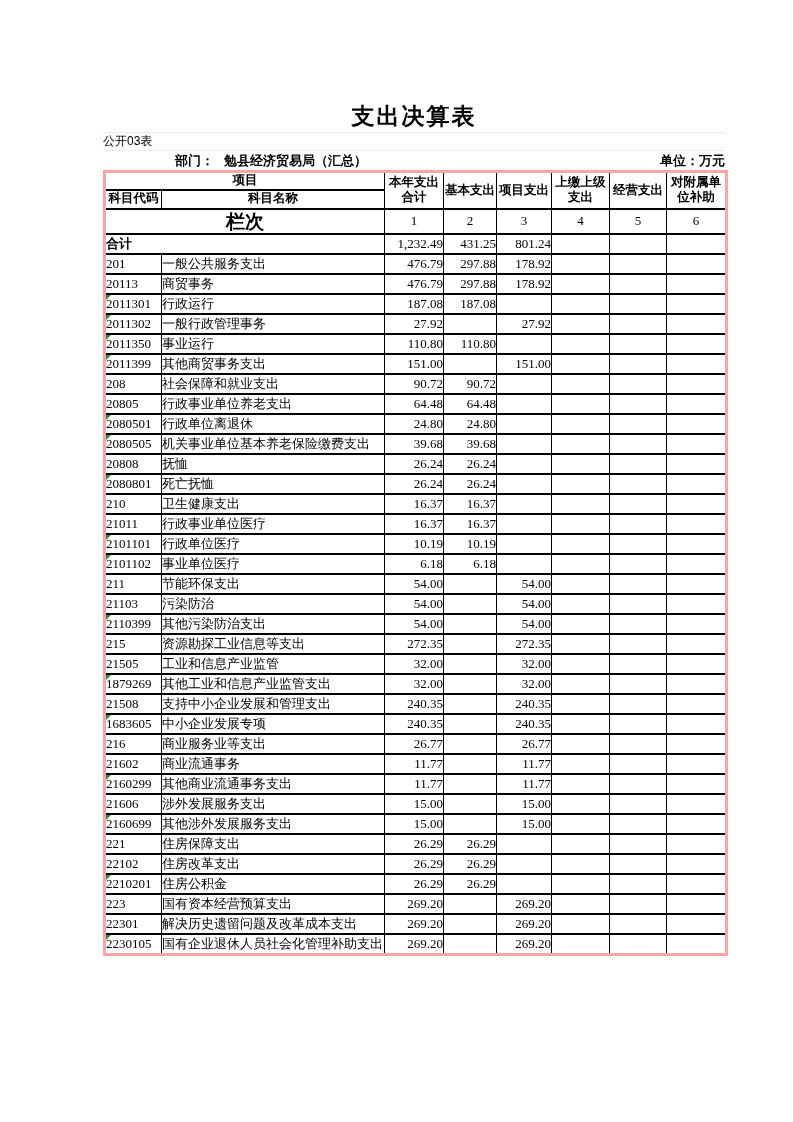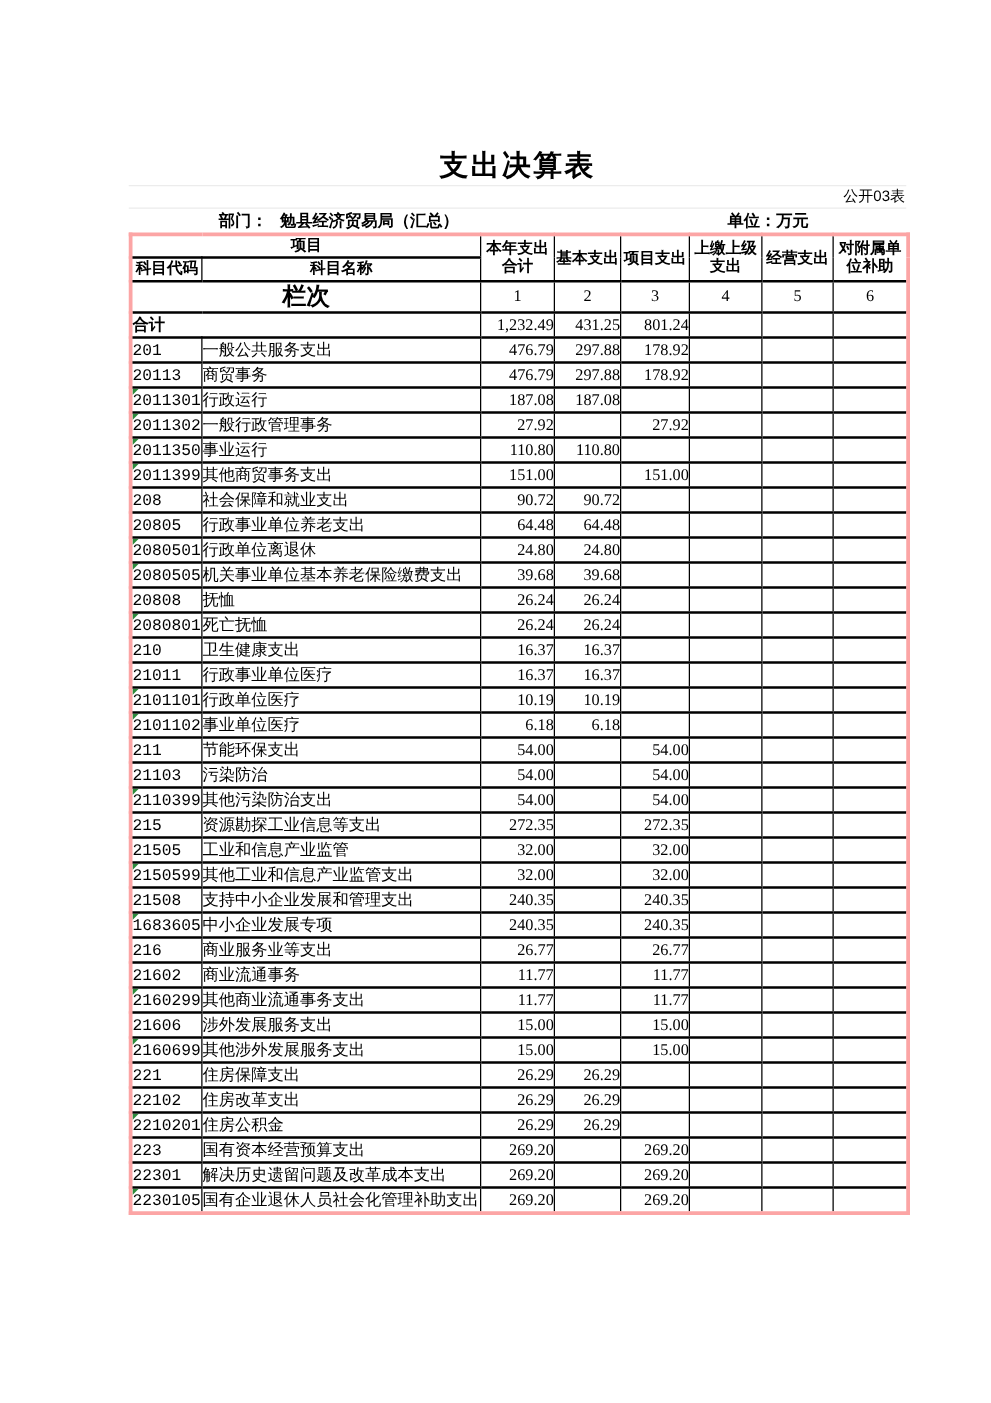--- a/index.html
+++ b/index.html
@@ -8,33 +8,32 @@
     width: 793px; height: 1122px; position: relative;
     font-family: "Liberation Sans", "DejaVu Sans", sans-serif;
     color: #000;
   }
   .sheet { position: absolute; left: 103px; top: 100px; width: 622px; }
 
   .title-band {
     height: 33px; display: flex; align-items: center; justify-content: center;
     font-size: 23px; font-weight: bold; letter-spacing: 2px;
     border-bottom: 1px solid #ececec;
-    margin-top: 16px;
   }
   .form-band {
-    height: 18px; display: flex; align-items: center; justify-content: flex-end;
+    height: 18px; display: flex; align-items: center; justify-content: flex-start;
     font-size: 12px; border-bottom: 1px solid #ececec; padding-right: 1px;
   }
   .meta-band {
     height: 19px; display: flex; align-items: center;
     font-size: 13px; font-weight: bold;
   }
   .meta-dept { margin-left: 72px; }
   .meta-dept .dept-value { margin-left: 10px; }
-  .meta-unit { margin-left: auto; margin-right: 78px; }
+  .meta-unit { margin-left: auto; }
 
   table.report {
     width: 622px; border-collapse: collapse; table-layout: fixed;
     border: 3px solid #fca5a5;
   }
   table.report th, table.report td {
     border: 1px solid #000;
     border-top-width: 2px; border-bottom-width: 2px;
     padding: 0; overflow: hidden; vertical-align: middle;
   }
@@ -47,21 +46,21 @@
   tr.lanci { height: 16px; }
   tr.lanci .lanci-label { font-size: 19px; font-weight: bold; text-align: center; }
   tr.lanci .lanci-num {
     font-family: "Liberation Serif", "DejaVu Serif", serif;
     font-size: 13px; font-weight: normal; text-align: center;
   }
   tr.total { height: 18px; }
   tr.total .total-label { font-size: 13px; font-weight: bold; text-align: left; }
   tbody tr.data { height: 19.5px; }
   td.code-cell {
-    font-family: Liberation Mono, monospace;
+    font-family: Liberation Serif, serif;
     font-size: 13px; text-align: left; padding-left: 3px; position: relative;
   }
   td.name-cell {
     font-family: "Liberation Serif", "DejaVu Serif", serif;
     font-size: 13px; text-align: left; padding-left: 4px; white-space: nowrap;
   }
   td.num {
     font-family: "Liberation Serif", "DejaVu Serif", serif;
     font-size: 13px; text-align: right; padding-right: 8px; white-space: nowrap;
   }
@@ -338,21 +337,21 @@
           <td class="code-cell"><span>21505</span></td>
           <td class="name-cell">工业和信息产业监管</td>
           <td class="num">32.00</td>
           <td class="num"></td>
           <td class="num">32.00</td>
           <td class="num"></td>
           <td class="num"></td>
           <td class="num"></td>
         </tr>
         <tr class="data">
-          <td class="code-cell"><span class="flag"></span><span>2150599</span></td>
+          <td class="code-cell"><span class="flag"></span><span>1879269</span></td>
           <td class="name-cell">其他工业和信息产业监管支出</td>
           <td class="num">32.00</td>
           <td class="num"></td>
           <td class="num">32.00</td>
           <td class="num"></td>
           <td class="num"></td>
           <td class="num"></td>
         </tr>
         <tr class="data">
           <td class="code-cell"><span>21508</span></td>

